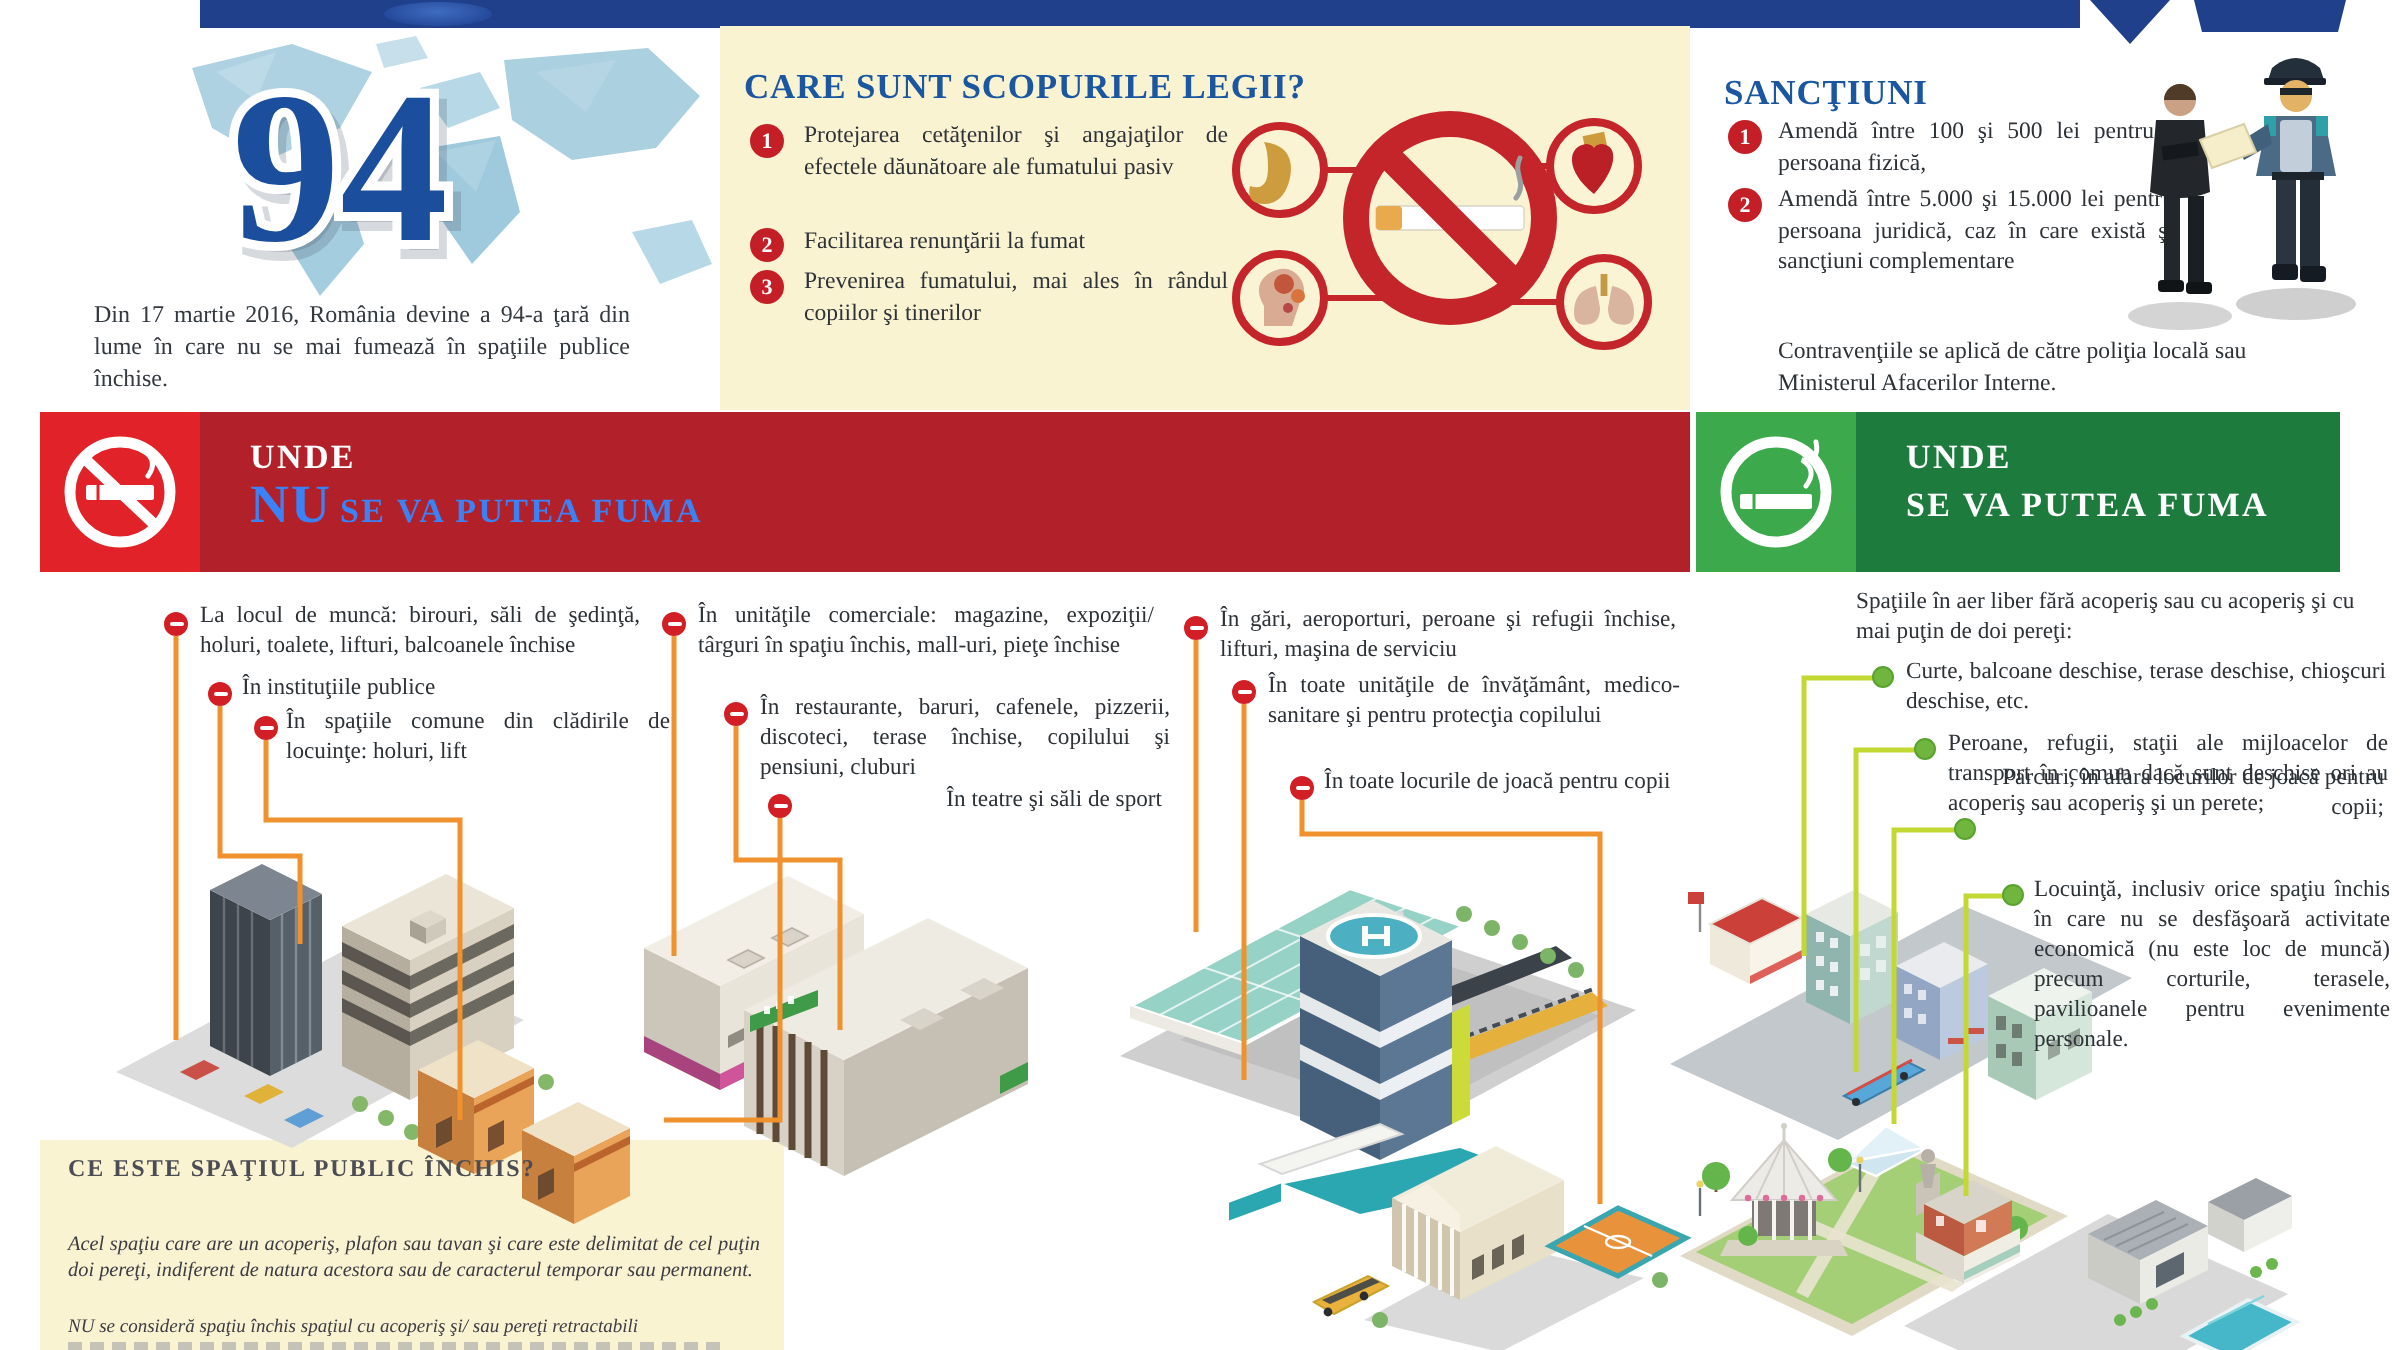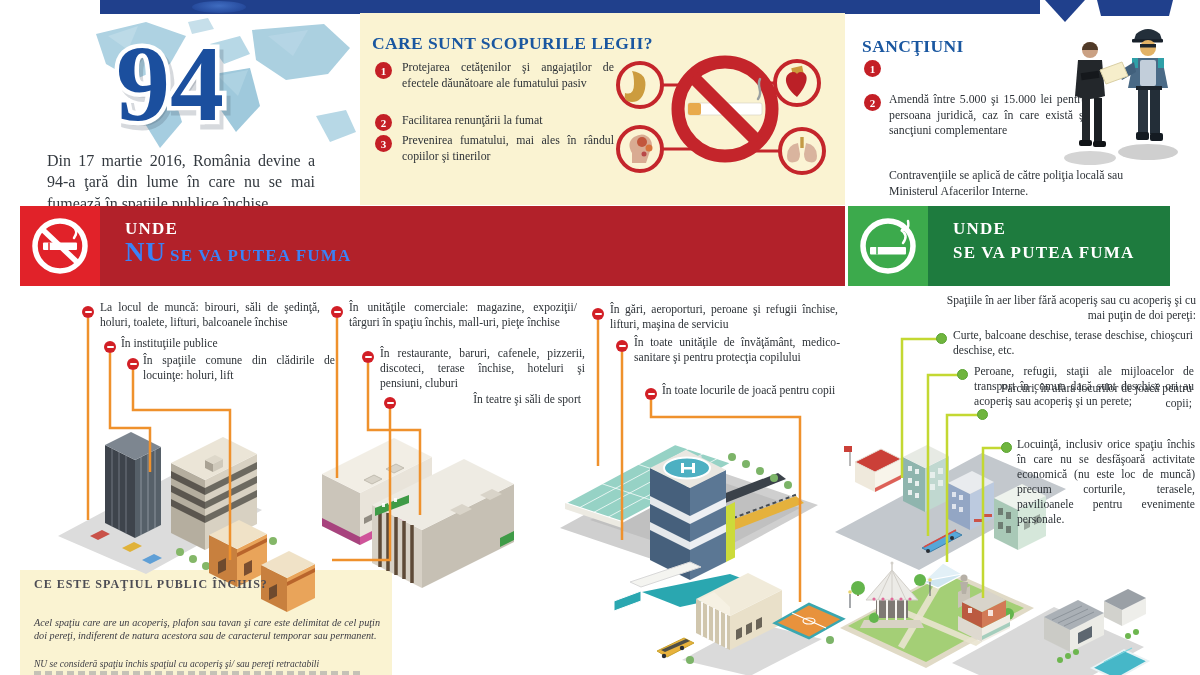--- a/index.html
+++ b/index.html
@@ -41,21 +41,21 @@
     <polygon points="126,58 162,52 172,90 148,116 130,90" fill="#9fc9dc"></polygon>
     <polygon points="164,14 236,8 262,32 240,58 198,64 168,44" fill="#abd0e0"></polygon>
     <polygon points="228,100 258,94 268,116 242,126" fill="#b7d8e6"></polygon>
     <polygon points="20,20 50,10 40,34" fill="#c2dde9" opacity="0.7"></polygon>
     <polygon points="130,60 160,54 150,80" fill="#b7d8e6" opacity="0.6"></polygon>
     <polygon points="180,20 220,14 205,40" fill="#bcd9e8" opacity="0.6"></polygon>
     <text x="86" y="109" font-size="108" font-weight="bold" text-anchor="middle" fill="rgba(70,80,100,0.22)" stroke="rgba(70,80,100,0.22)" stroke-width="9" style="paint-order:stroke">94</text>
     <text x="82" y="104" font-size="108" font-weight="bold" text-anchor="middle" fill="#1b4f9e" stroke="#ffffff" stroke-width="9" style="paint-order:stroke">94</text>
   </svg>
 
-  <div class="abs z3" style="left:47px;top:150px;width:268px;font-size:16px;line-height:1.33;
+  <div class="abs z3" style="left:47px;top:150px;width:268px;font-size:12px;line-height:1.33;
        color:#33393f;text-align:justify">Din 17 martie 2016, România devine a 94-a ţară din lume în care nu se mai fumează în spaţiile publice închise.</div>
 
   <div class="abs" style="left:360px;top:13px;width:485px;height:192px;background:#faf3d2">
     <div class="abs bigtitle" style="left:12px;top:20px">CARE SUNT SCOPURILE LEGII?</div>
 
     <div class="abs numc" style="left:15px;top:49px">1</div>
     <div class="abs" style="left:42px;top:47px;width:212px;font-size:11.8px;line-height:1.32;color:#2d3237;text-align:justify">Protejarea cetăţenilor şi angajaţilor de efectele dăunătoare ale fumatului pasiv</div>
 
     <div class="abs numc" style="left:15px;top:101px">2</div>
     <div class="abs" style="left:42px;top:100px;width:212px;font-size:11.8px;line-height:1.32;color:#2d3237">Facilitarea renunţării la fumat</div>
@@ -86,20 +86,21 @@
 
       <circle cx="190" cy="106" r="22" fill="#fbf4d4" stroke="#c4252b" stroke-width="4"></circle>
       <rect x="188.3" y="92" width="3.4" height="11" fill="#c49a44"></rect>
       <path d="M186,98 q-11,2 -11,13 q0,8 8,6 q5,-1 5,-8 z" fill="#d9b49e"></path>
       <path d="M194,98 q11,2 11,13 q0,8 -8,6 q-5,-1 -5,-8 z" fill="#d9b49e"></path>
     </svg>
   </div>
 
   <div class="abs bigtitle" style="left:862px;top:36px">SANCŢIUNI</div>
   <div class="abs numc" style="left:864px;top:60px">1</div>
+  <div class="abs" style="left:889px;top:58px;width:188px;font-size:11.8px;line-height:1.32;color:#2d3237;text-align:justify">Amendă între 100 şi 500 lei pentru persoana fizică,</div>
   <div class="abs numc" style="left:864px;top:94px">2</div>
   <div class="abs" style="left:889px;top:92px;width:198px;font-size:11.8px;line-height:1.32;color:#2d3237;text-align:justify">Amendă între 5.000 şi 15.000 lei pentru persoana juridică, caz în care există şi sancţiuni complementare</div>
   <div class="abs" style="left:889px;top:168px;width:278px;font-size:11.8px;line-height:1.32;color:#2d3237">Contravenţiile se aplică de către poliţia locală sau Ministerul Afacerilor Interne.</div>
 
   <svg class="abs" style="left:1048px;top:20px" width="150" height="160">
     <ellipse cx="42" cy="138" rx="26" ry="7" fill="#d4d4d4"></ellipse>
     <ellipse cx="100" cy="132" rx="30" ry="8" fill="#cfcfcf"></ellipse>
     <g>
       <circle cx="42" cy="30" r="8" fill="#caa184"></circle>
       <path d="M34,30 a8,8 0 0 1 16,0 z" fill="#503a28"></path>
@@ -428,32 +429,32 @@
   <span class="nobul z3" style="left:82px;top:306px"></span>
   <div class="abs jt z3" style="left:100px;top:300px;width:220px">La locul de muncă: birouri, săli de şedinţă, holuri, toalete, lifturi, balcoanele închise</div>
   <span class="nobul z3" style="left:104px;top:341px"></span>
   <div class="abs jt z3" style="left:121px;top:336px;width:200px;text-align:left">În instituţiile publice</div>
   <span class="nobul z3" style="left:127px;top:358px"></span>
   <div class="abs jt z3" style="left:143px;top:353px;width:192px">În spaţiile comune din clădirile de locuinţe: holuri, lift</div>
 
   <span class="nobul z3" style="left:331px;top:306px"></span>
   <div class="abs jt z3" style="left:349px;top:300px;width:228px">În unităţile comerciale: magazine, expoziţii/ târguri în spaţiu închis, mall-uri, pieţe închise</div>
   <span class="nobul z3" style="left:362px;top:351px"></span>
-  <div class="abs jt z3" style="left:380px;top:346px;width:205px">În restaurante, baruri, cafenele, pizzerii, discoteci, terase închise, hoteluri şi pensiuni, cluburi</div>
+  <div class="abs jt z3" style="left:380px;top:346px;width:205px">În restaurante, baruri, cafenele, pizzerii, discoteci, terase închise, copilului şi pensiuni, cluburi</div>
   <span class="nobul z3" style="left:384px;top:397px"></span>
   <div class="abs jt z3" style="left:401px;top:392px;width:180px;text-align:right">În teatre şi săli de sport</div>
 
   <span class="nobul z3" style="left:592px;top:308px"></span>
   <div class="abs jt z3" style="left:610px;top:302px;width:228px">În gări, aeroporturi, peroane şi refugii închise, lifturi, maşina de serviciu</div>
   <span class="nobul z3" style="left:616px;top:340px"></span>
   <div class="abs jt z3" style="left:634px;top:335px;width:206px">În toate unităţile de învăţământ, medico-sanitare şi pentru protecţia copilului</div>
   <span class="nobul z3" style="left:645px;top:388px"></span>
   <div class="abs jt z3" style="left:662px;top:383px;width:178px">În toate locurile de joacă pentru copii</div>
 
-  <div class="abs jt z3" style="left:928px;top:293px;width:268px;text-align:right">Spaţiile în aer liber fără acoperiş sau cu acoperiş şi cu mai puţin de doi pereţi:</div>
+  <div class="abs jt z3" style="left:928px;top:293px;width:268px;text-align:left">Spaţiile în aer liber fără acoperiş sau cu acoperiş şi cu mai puţin de doi pereţi:</div>
   <span class="gdot z3" style="left:936px;top:333px"></span>
   <div class="abs jt z3" style="left:953px;top:328px;width:240px">Curte, balcoane deschise, terase deschise, chioşcuri deschise, etc.</div>
   <span class="gdot z3" style="left:957px;top:369px"></span>
   <div class="abs jt z3" style="left:974px;top:364px;width:220px">Peroane, refugii, staţii ale mijloacelor de transport în comun dacă sunt deschise ori au acoperiş sau acoperiş şi un perete;</div>
   <span class="gdot z3" style="left:977px;top:409px"></span>
   <div class="abs jt z3" style="left:994px;top:381px;width:198px;text-align:right">Parcuri, în afara locurilor de joacă pentru copii;</div>
   <span class="gdot z3" style="left:1001px;top:442px"></span>
   <div class="abs jt z3" style="left:1017px;top:437px;width:178px">Locuinţă, inclusiv orice spaţiu închis în care nu se desfăşoară activitate economică (nu este loc de muncă) precum corturile, terasele, pavilioanele pentru evenimente personale.</div>
 
   <div class="abs z3" style="left:34px;top:578px;width:250px;font-size:12px;font-weight:800;

